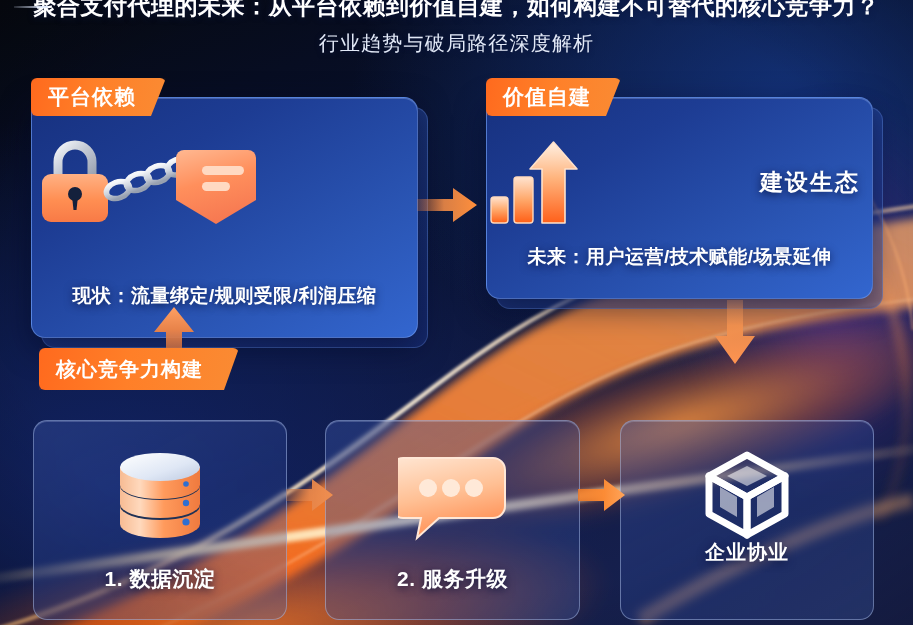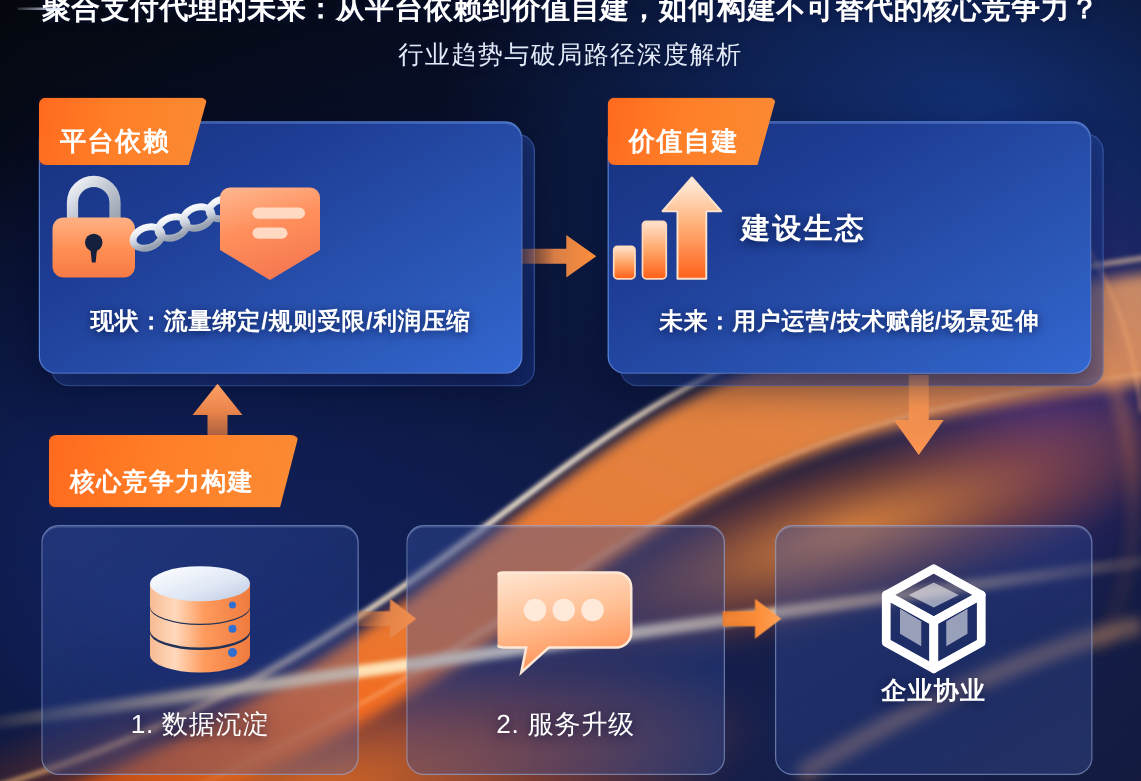--- a/index.html
+++ b/index.html
@@ -84,21 +84,21 @@
     letter-spacing: 1.2px;
     text-shadow: 0 1px 5px rgba(10,20,60,0.9);
   }
 
   
   .badge {
     position: absolute;
     height: 38px;
     display: flex;
     align-items: center;
-    padding: 16px 30px 0 17px;
+    padding: 0 30px 0 17px;
     color: #fff;
     font-size: 21px;
     font-weight: bold;
     letter-spacing: 1px;
     background: linear-gradient(100deg, #ff6a1e 0%, #ff7f28 45%, #fa8b33 100%);
     border-radius: 6px 6px 6px 6px;
     clip-path: polygon(0 0, 100% 0, calc(100% - 15px) 100%, 0 100%);
     box-shadow: 0 4px 14px rgba(255,95,20,0.35);
     z-index: 6;
     white-space: nowrap;
@@ -119,41 +119,41 @@
   }
   .card-top {
     position: relative;
     width: 100%; height: 100%;
     border-radius: 14px;
     border: 1px solid rgba(135,175,250,0.45);
     background: linear-gradient(150deg, #17317f 0%, #1d3c93 30%, #2a55b4 70%, #3366cf 100%);
     box-shadow: inset 0 1px 0 rgba(200,220,255,0.25), 0 10px 30px rgba(4,10,40,0.55);
     overflow: hidden;
   }
-  .stack-a { left: 31px; top: 97px; width: 385px; height: 200px; z-index: 5; }
+  .stack-a { left: 31px; top: 97px; width: 385px; height: 239px; z-index: 5; }
   .stack-b { left: 486px; top: 97px; width: 385px; height: 200px; z-index: 5; }
 
   .card-caption {
     position: absolute;
     left: 0; right: 0; bottom: 28px;
     text-align: center;
     color: #ffffff;
     font-size: 19px;
     font-weight: bold;
     letter-spacing: 0.5px;
     text-shadow: 0 2px 8px rgba(0,10,50,0.7);
   }
 
   .icon-slot {
     position: absolute;
     left: 0; right: 12px; top: 38px;
     height: 92px;
     display: flex;
     align-items: center;
-    justify-content: flex-start;
+    justify-content: space-between;
     gap: 14px;
   }
   .eco-label {
     color: #ffffff;
     font-size: 23px;
     font-weight: bold;
     letter-spacing: 2px;
     text-shadow: 0 2px 9px rgba(0,10,50,0.8);
   }
 
@@ -187,21 +187,21 @@
   }
   .bsub-label {
     position:absolute; left:0; right:0; top:118px;
     text-align:center;
     color:#ffffff; font-size:20px; font-weight:bold; letter-spacing:1px;
     text-shadow:0 2px 8px rgba(0,10,50,0.7);
   }
   .bcaption {
     position:absolute; left:0; right:0; bottom:26px;
     text-align:center;
-    color:#ffffff; font-size:21px; font-weight:normal; letter-spacing:0.5px;
+    color:#ffffff; font-size:21px; font-weight:bold; letter-spacing:0.5px;
     text-shadow:0 2px 9px rgba(0,10,50,0.8);
   }
 </style>
 </head>
 <body>
 
 <div id="stage">
 
   <div class="bg-layer">
     <div class="haze-c"></div>

